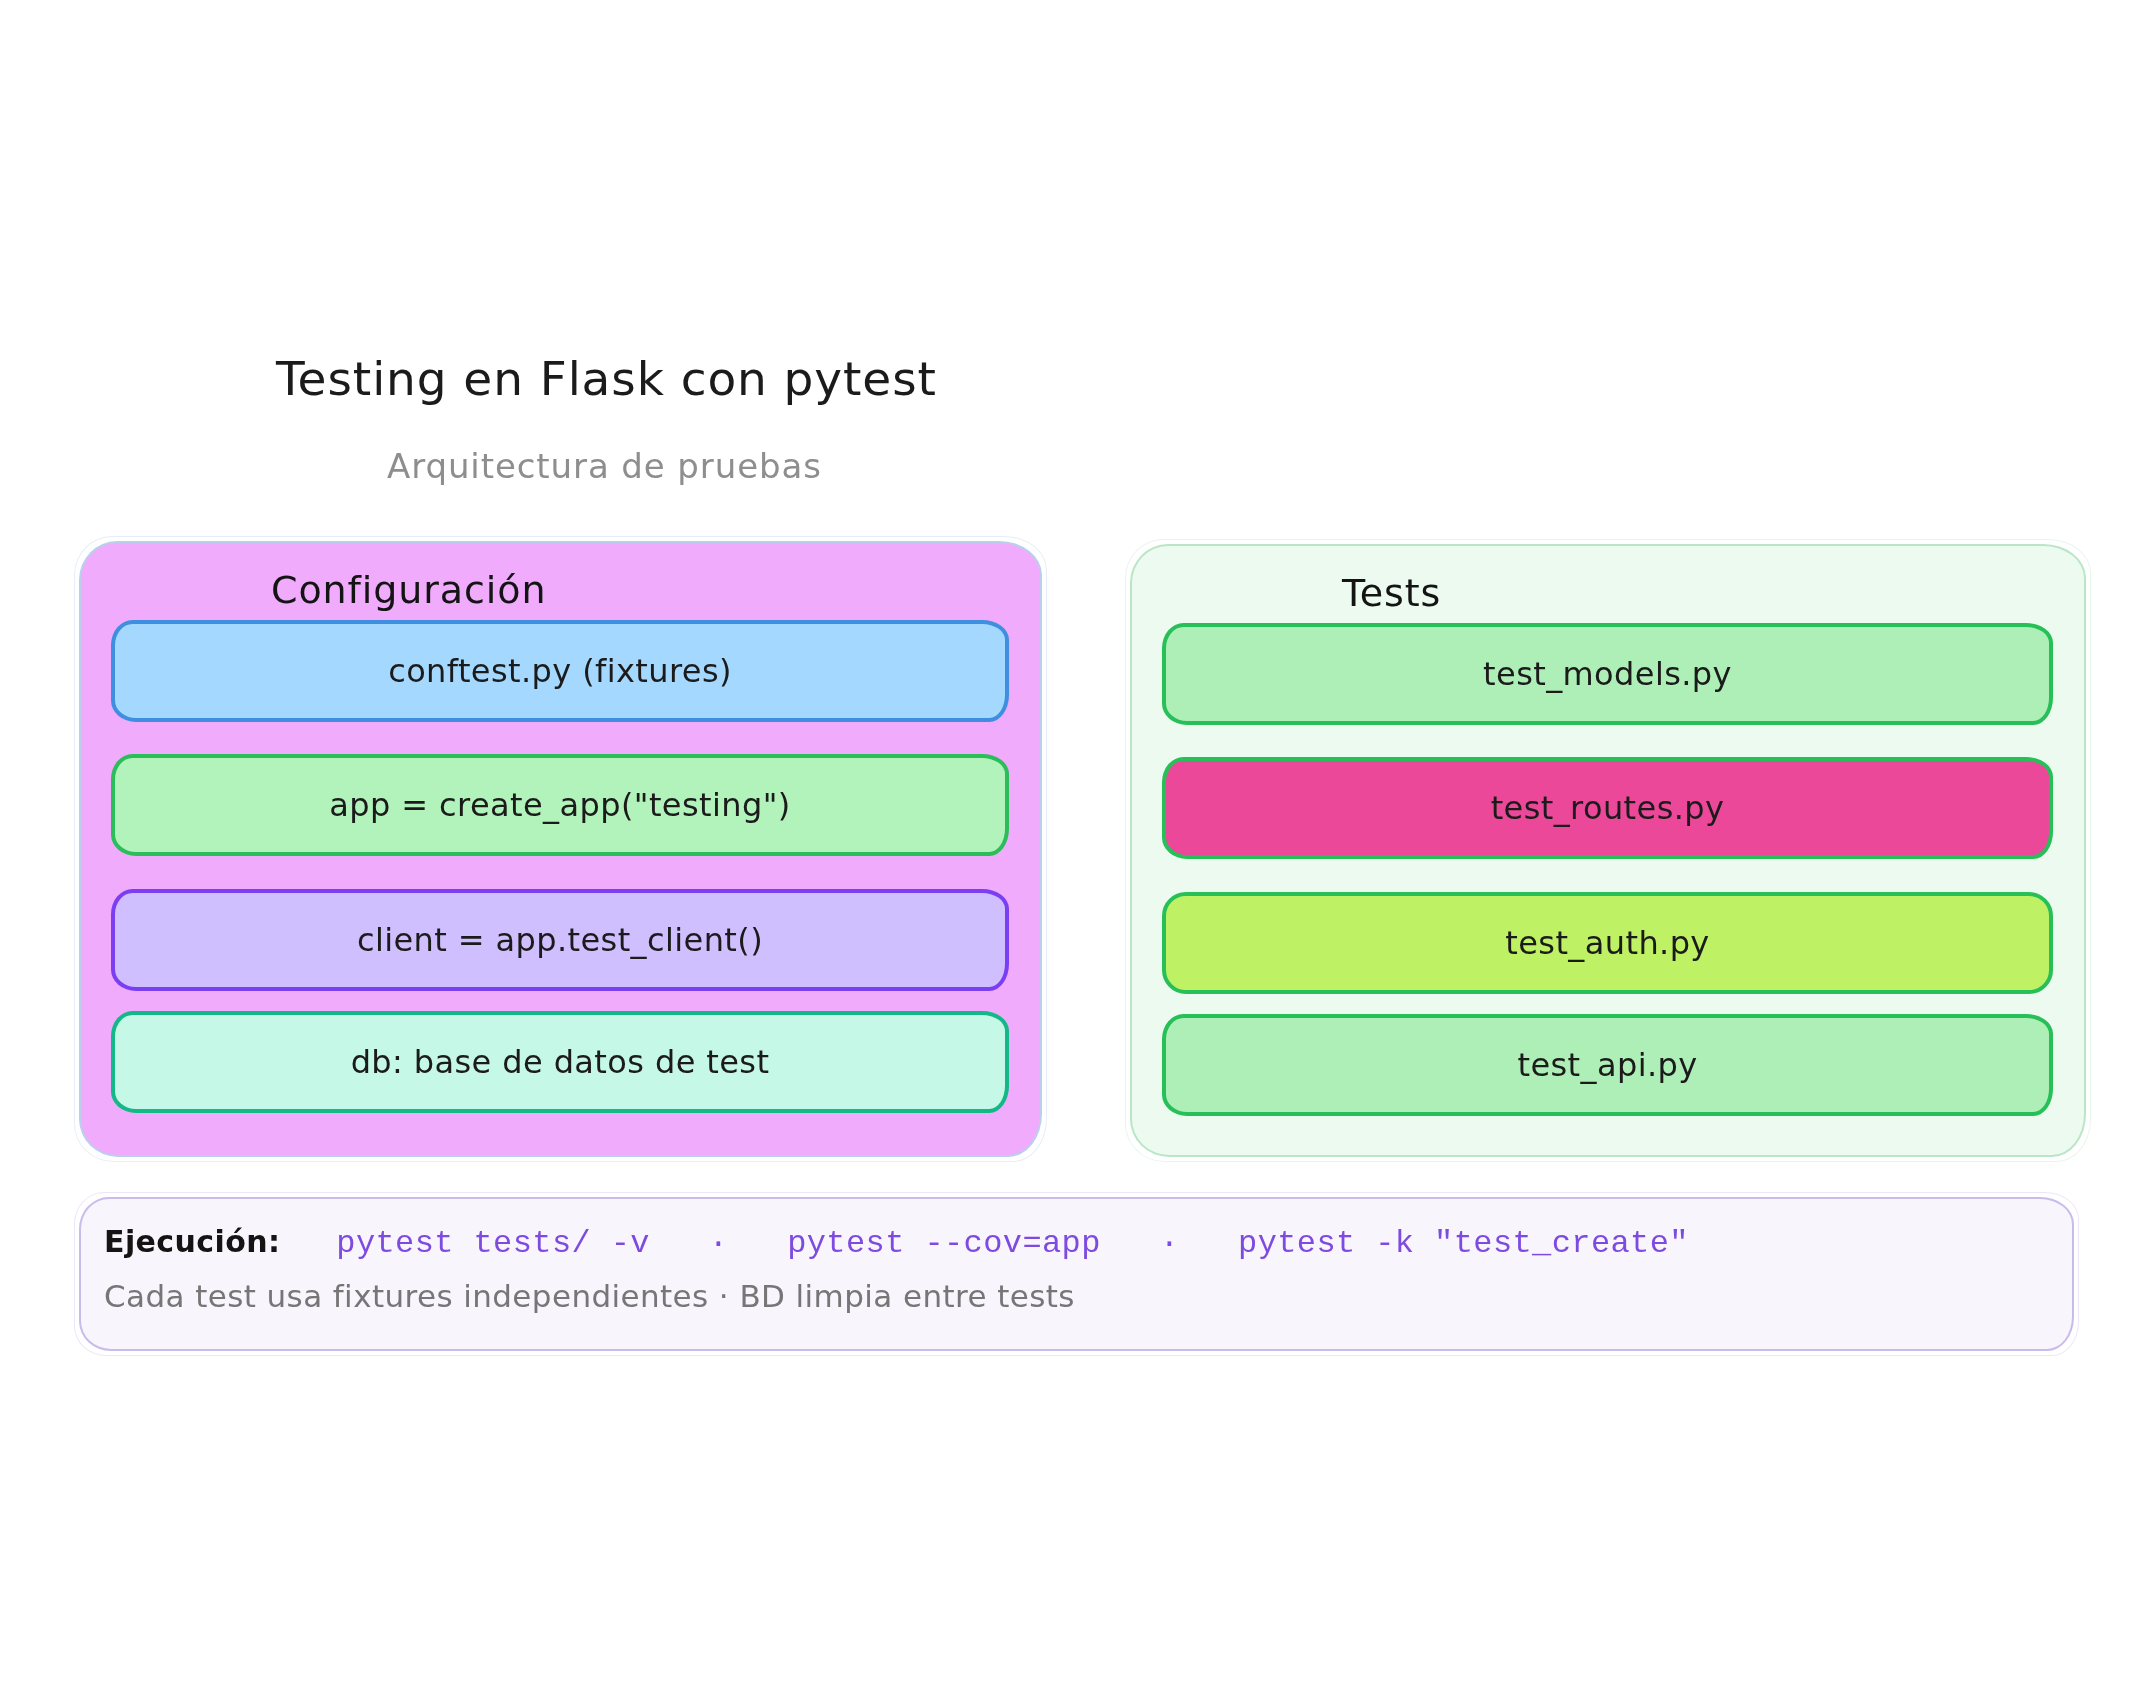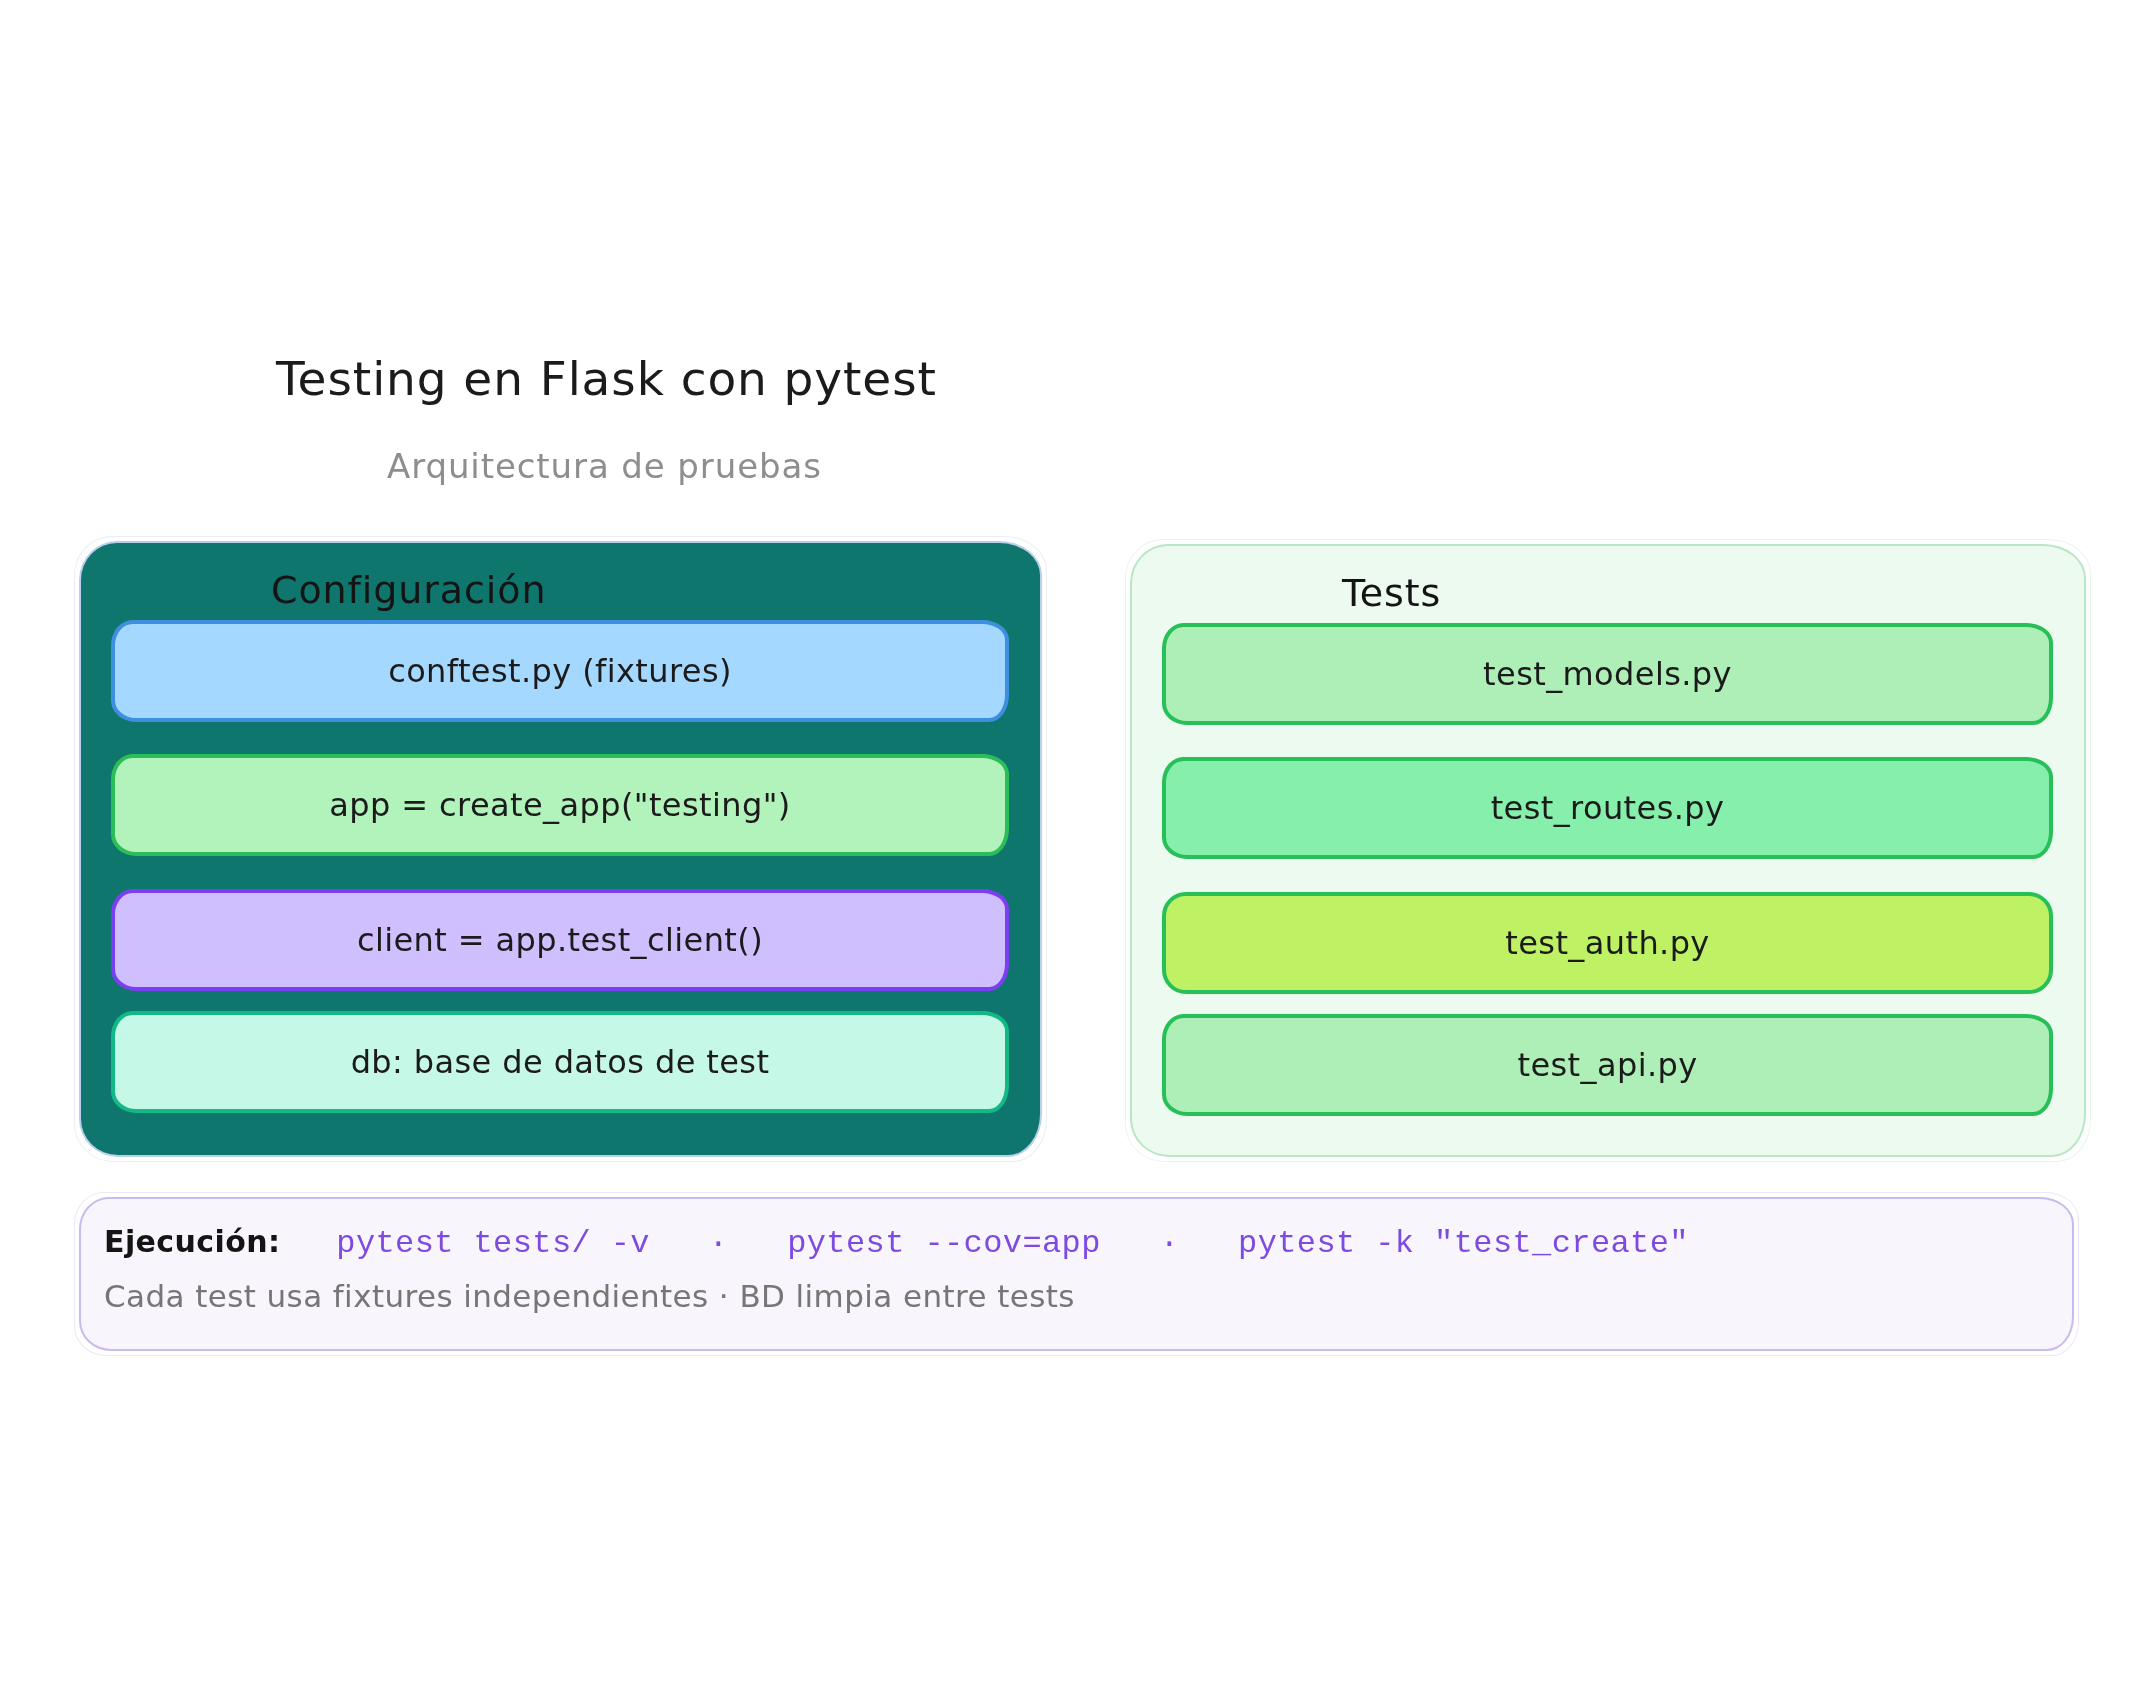--- a/index.html
+++ b/index.html
@@ -126,21 +126,21 @@
   }
 </style>
 </head>
 <body>
 
 <div class="canvas">
 
   <div class="title" style="color: rgb(27, 27, 27);">Testing en Flask con pytest</div>
   <div class="subtitle" style="color: rgb(142, 142, 142);">Arquitectura de pruebas</div>
 
-  <div class="panel panel-config" style="background: #0f766e; border-color: rgb(185, 207, 236);">
+  <div class="panel panel-config" style="background: #f0abfc; border-color: rgb(185, 207, 236);">
     <div class="panel-title">Configuración</div>
 
     <div class="node row-0" style="background: rgb(165, 216, 255); border-color: rgb(62, 143, 224);">
       <span>conftest.py (fixtures)</span>
     </div>
     <div class="node row-1" style="background: rgb(178, 242, 187); border-color: rgb(43, 189, 88);">
       <span>app = create_app("testing")</span>
     </div>
     <div class="node row-2" style="background: rgb(208, 191, 255); border-color: rgb(123, 63, 242);">
       <span>client = app.test_client()</span>
@@ -149,21 +149,21 @@
       <span>db: base de datos de test</span>
     </div>
   </div>
 
   <div class="panel panel-tests" style="background: rgb(237, 250, 240); border-color: rgb(185, 230, 197); padding-left: 24px;">
     <div class="panel-title">Tests</div>
 
     <div class="node row-0" style="background: rgb(174, 239, 184); border-color: rgb(39, 191, 88);">
       <span>test_models.py</span>
     </div>
-    <div class="node row-1" style="background: #86efac; border-color: rgb(39, 191, 88);">
+    <div class="node row-1" style="background: #ec4899; border-color: rgb(39, 191, 88);">
       <span>test_routes.py</span>
     </div>
     <div class="node row-2" style="background: #bef264; border-color: rgb(39, 191, 88); border-radius: 24px;">
       <span>test_auth.py</span>
     </div>
     <div class="node row-3" style="background: rgb(174, 239, 184); border-color: rgb(39, 191, 88); text-align: right;">
       <span>test_api.py</span>
     </div>
   </div>
 

